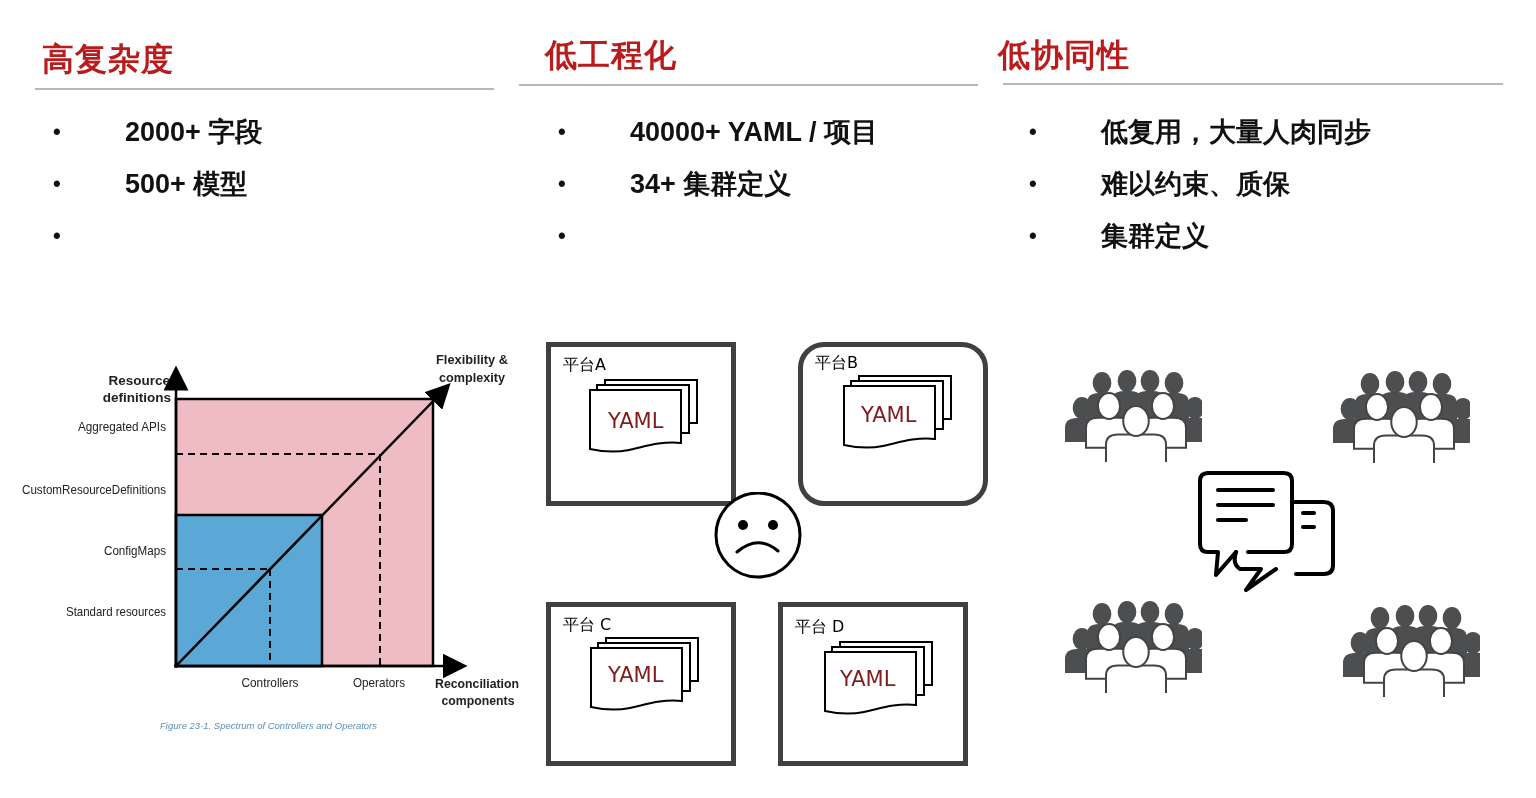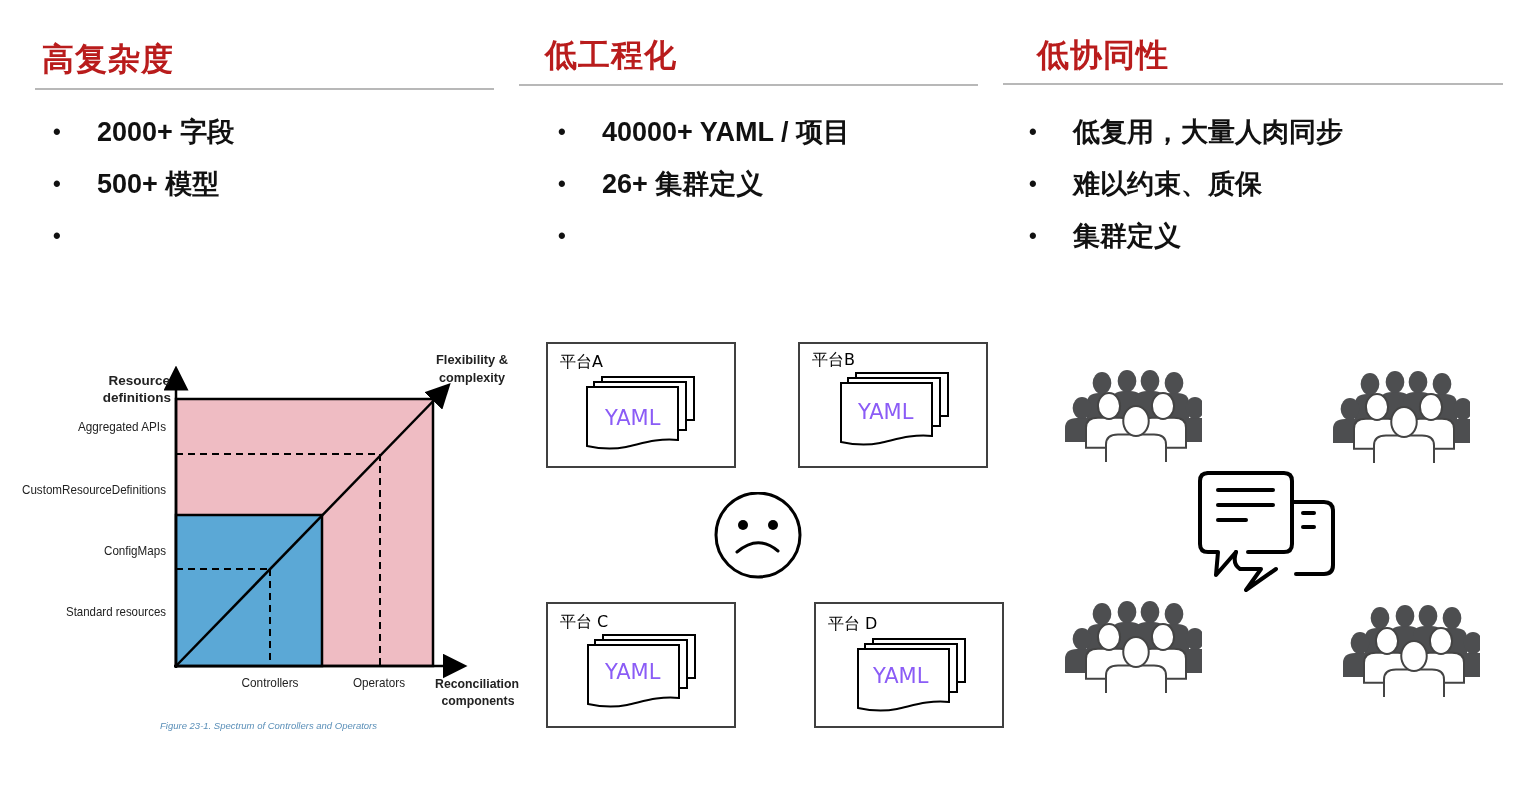--- a/index.html
+++ b/index.html
@@ -5,31 +5,31 @@
   html, body { margin:0; padding:0; }
   body {
     width:1536px; height:798px; background:#ffffff; position:relative; overflow:hidden;
     font-family: "Liberation Sans", "DejaVu Sans", sans-serif; color:#000;
   }
   .col-title { position:absolute; font-size:32px; font-weight:bold; color:#b91c1c; letter-spacing:1px; white-space:nowrap; }
   .col-rule { position:absolute; height:2px; background:#b8b8b8; }
   .bullets { position:absolute; list-style:none; margin:0; padding:0; }
   .bullets li { position:relative; font-size:27px; font-weight:bold; color:#111; line-height:32px; padding-left:42px; margin-bottom:20px; }
   .bullets li .dot { position:absolute; left:-2px; top:0; font-size:22px; }
-  .bullets li .txt { display:inline-block; }
+  .bullets li .txt { display:inline-block;margin-left:28px; }
 
   
   #chart { position:absolute; left:0; top:340px; }
   .chart-text { font-family:"Liberation Sans", "DejaVu Sans", sans-serif; }
 
   
-  .platform { position:absolute; width:190px; height:126px; border:2px solid #404040; box-sizing:border-box; background:#fff; }
+  .platform { position:absolute; width:190px; height:164px; border:5px solid #404040; box-sizing:border-box; background:#fff; }
   .platform-label { position:absolute; left:12px; top:8px; font-size:16px; color:#000; font-family:"DejaVu Sans", sans-serif; }
   .yaml-stack { position:absolute; }
-  .yaml-word { position:absolute; font-size:21px; font-family:"DejaVu Sans", sans-serif; color:#8b5cf6; }
+  .yaml-word { position:absolute; font-size:21px; font-family:"DejaVu Sans", sans-serif; color:#7f1d1d; }
 
   .sad { position:absolute; left:714px; top:492px; }
   .people { position:absolute; }
   .chat { position:absolute; left:1196px; top:468px; }
 </style>
 </head>
 <body>
 
 <div>
   <div class="col-title" style="left:42px; top:38px;">高复杂度</div>
@@ -39,27 +39,27 @@
     <li><span class="dot">•</span><span class="txt">500+ 模型</span></li>
     <li style="line-height:31px;"><span class="dot">•</span></li>
   </ul>
 </div>
 
 <div>
   <div class="col-title" style="left:545px; top:34px;">低工程化</div>
   <div class="col-rule" style="left:519px; top:84px; width:459px;"></div>
   <ul class="bullets" style="left:560px; top:116px; width:440px;">
     <li><span class="dot">•</span><span class="txt">40000+ YAML / 项目</span></li>
-    <li><span class="dot">•</span><span class="txt">26+ 集群定义</span></li>
+    <li><span class="dot">•</span><span class="txt">34+ 集群定义</span></li>
     <li><span class="dot">•</span></li>
   </ul>
 </div>
 
 <div>
-  <div class="col-title" style="left:1037px; top:34px;">低协同性</div>
+  <div class="col-title" style="left:998px; top:34px;">低协同性</div>
   <div class="col-rule" style="left:1003px; top:83px; width:500px;"></div>
   <ul class="bullets" style="left:1031px; top:116px; width:480px;">
     <li><span class="dot">•</span><span class="txt">低复用，大量人肉同步</span></li>
     <li><span class="dot">•</span><span class="txt">难以约束、质保</span></li>
     <li><span class="dot">•</span><span class="txt">集群定义</span></li>
   </ul>
 </div>
 
 <svg id="chart" width="530" height="400" viewBox="0 340 530 400">
   <defs>
@@ -104,41 +104,41 @@
 <div class="platform" style="left:546px; top:342px;">
   <span class="platform-label">平台A</span>
   <svg class="yaml-stack" style="left:38px; top:32px;" width="112" height="74">
     <rect x="16" y="1" width="92" height="43" fill="#fff" stroke="#000" stroke-width="2"></rect>
     <rect x="8" y="6" width="92" height="48" fill="#fff" stroke="#000" stroke-width="2"></rect>
     <path d="M1,11 H92 V64 C70,62 55,68 40,71 C25,74 10,72 1,70 Z" fill="#fff" stroke="#000" stroke-width="2"></path>
   </svg>
   <span class="yaml-word" style="left:57px; top:62px;">YAML</span>
 </div>
 
-<div class="platform" style="left:798px; top:342px;">
+<div class="platform" style="left:798px; top:342px;border-radius:26px;">
   <span class="platform-label" style="top:6px;">平台B</span>
   <svg class="yaml-stack" style="left:40px; top:28px;" width="112" height="74">
     <rect x="16" y="1" width="92" height="43" fill="#fff" stroke="#000" stroke-width="2"></rect>
     <rect x="8" y="6" width="92" height="48" fill="#fff" stroke="#000" stroke-width="2"></rect>
     <path d="M1,11 H92 V64 C70,62 55,68 40,71 C25,74 10,72 1,70 Z" fill="#fff" stroke="#000" stroke-width="2"></path>
   </svg>
   <span class="yaml-word" style="left:58px; top:56px;">YAML</span>
 </div>
 
 <div class="platform" style="left:546px; top:602px;text-align:center;">
   <span class="platform-label" style="top:8px;">平台 C</span>
   <svg class="yaml-stack" style="left:39px; top:30px;" width="112" height="74">
     <rect x="16" y="1" width="92" height="43" fill="#fff" stroke="#000" stroke-width="2"></rect>
     <rect x="8" y="6" width="92" height="48" fill="#fff" stroke="#000" stroke-width="2"></rect>
     <path d="M1,11 H92 V64 C70,62 55,68 40,71 C25,74 10,72 1,70 Z" fill="#fff" stroke="#000" stroke-width="2"></path>
   </svg>
   <span class="yaml-word" style="left:57px; top:56px;">YAML</span>
 </div>
 
-<div class="platform" style="left:814px; top:602px;">
+<div class="platform" style="left:778px; top:602px;">
   <span class="platform-label" style="top:10px;">平台 D</span>
   <svg class="yaml-stack" style="left:41px; top:34px;" width="112" height="74">
     <rect x="16" y="1" width="92" height="43" fill="#fff" stroke="#000" stroke-width="2"></rect>
     <rect x="8" y="6" width="92" height="48" fill="#fff" stroke="#000" stroke-width="2"></rect>
     <path d="M1,11 H92 V64 C70,62 55,68 40,71 C25,74 10,72 1,70 Z" fill="#fff" stroke="#000" stroke-width="2"></path>
   </svg>
   <span class="yaml-word" style="left:57px; top:60px;">YAML</span>
 </div>
 
 <svg class="sad" width="90" height="90">

